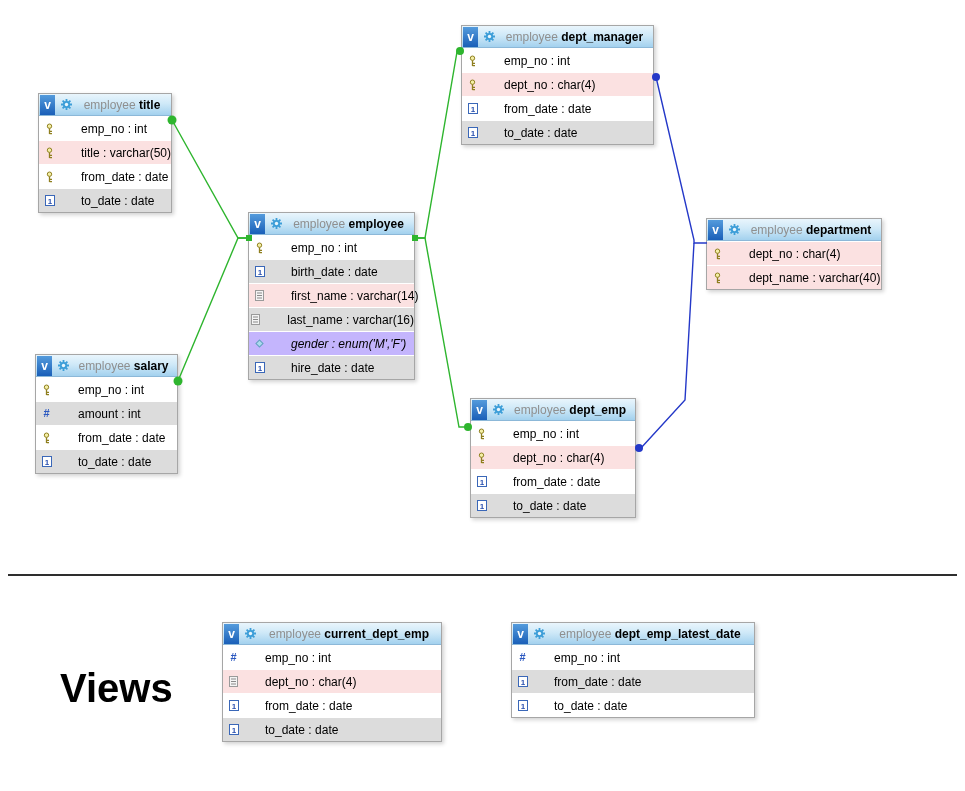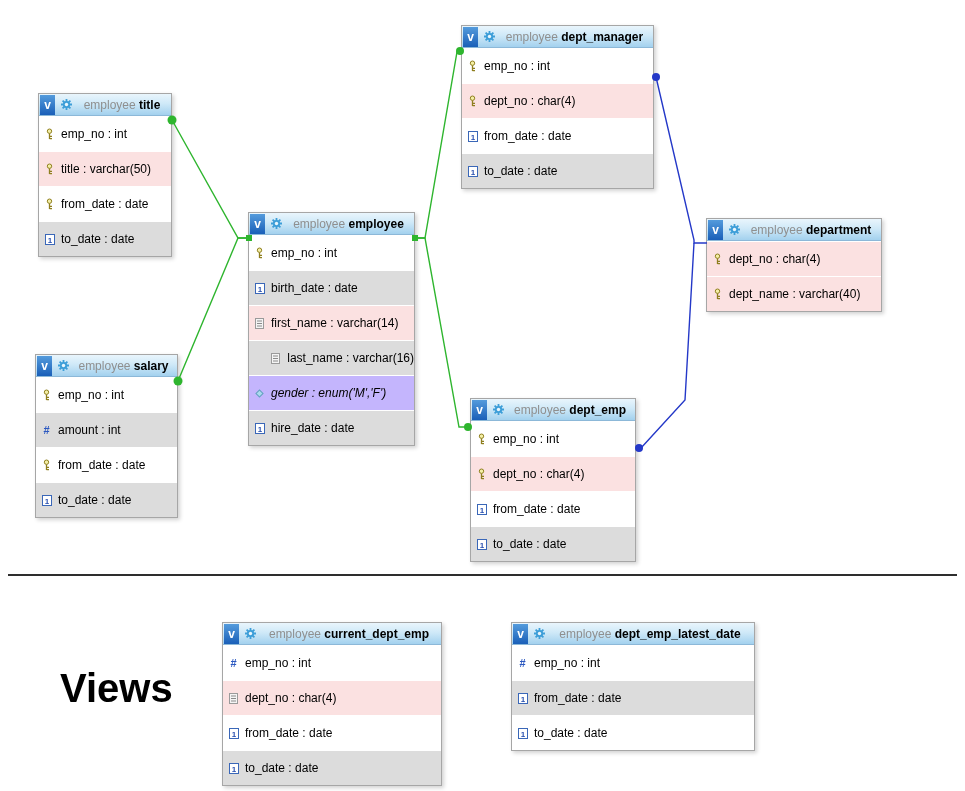--- a/index.html
+++ b/index.html
@@ -13,21 +13,21 @@
   .ent-head{display:flex;align-items:center;height:22px;box-sizing:border-box;
             background:linear-gradient(180deg,#e9f5fc 0%,#cfe9f8 45%,#a3d1ee 100%);
             border-bottom:1px solid #8cb8d8;}
   .vbox{flex:0 0 auto;width:15px;height:20px;margin:1px 0 1px 1px;
         background:linear-gradient(180deg,#549bdc,#1a5fb8);
         color:#fff;font-weight:bold;font-size:12px;text-align:center;line-height:20px;}
   .gear{flex:0 0 auto;margin-left:5px;display:flex;align-items:center;}
   .htext{flex:1;text-align:center;font-size:12px;color:#000;white-space:nowrap;padding:0 4px;overflow:hidden;}
   .htext .schema{color:#8f8f8f;}
   .htext b{color:#000;font-weight:bold;}
-  .row{display:flex;align-items:center;height:35px;box-sizing:border-box;border-top:1px solid #fff;}
+  .row{display:flex;align-items:center;height:24px;box-sizing:border-box;border-top:1px solid #fff;gap:20px;}
   .ic{flex:0 0 auto;width:13px;margin:0 5px 0 4px;display:flex;justify-content:center;align-items:center;}
   .ic-num{color:#2b58c0;font-weight:bold;font-size:11px;line-height:1;}
   .ctext{font-size:12px;color:#000;white-space:nowrap;}
   svg text{font-family:"Liberation Sans",sans-serif;}
 </style>
 </head>
 <body>
 
 <div class="canvas">
 

